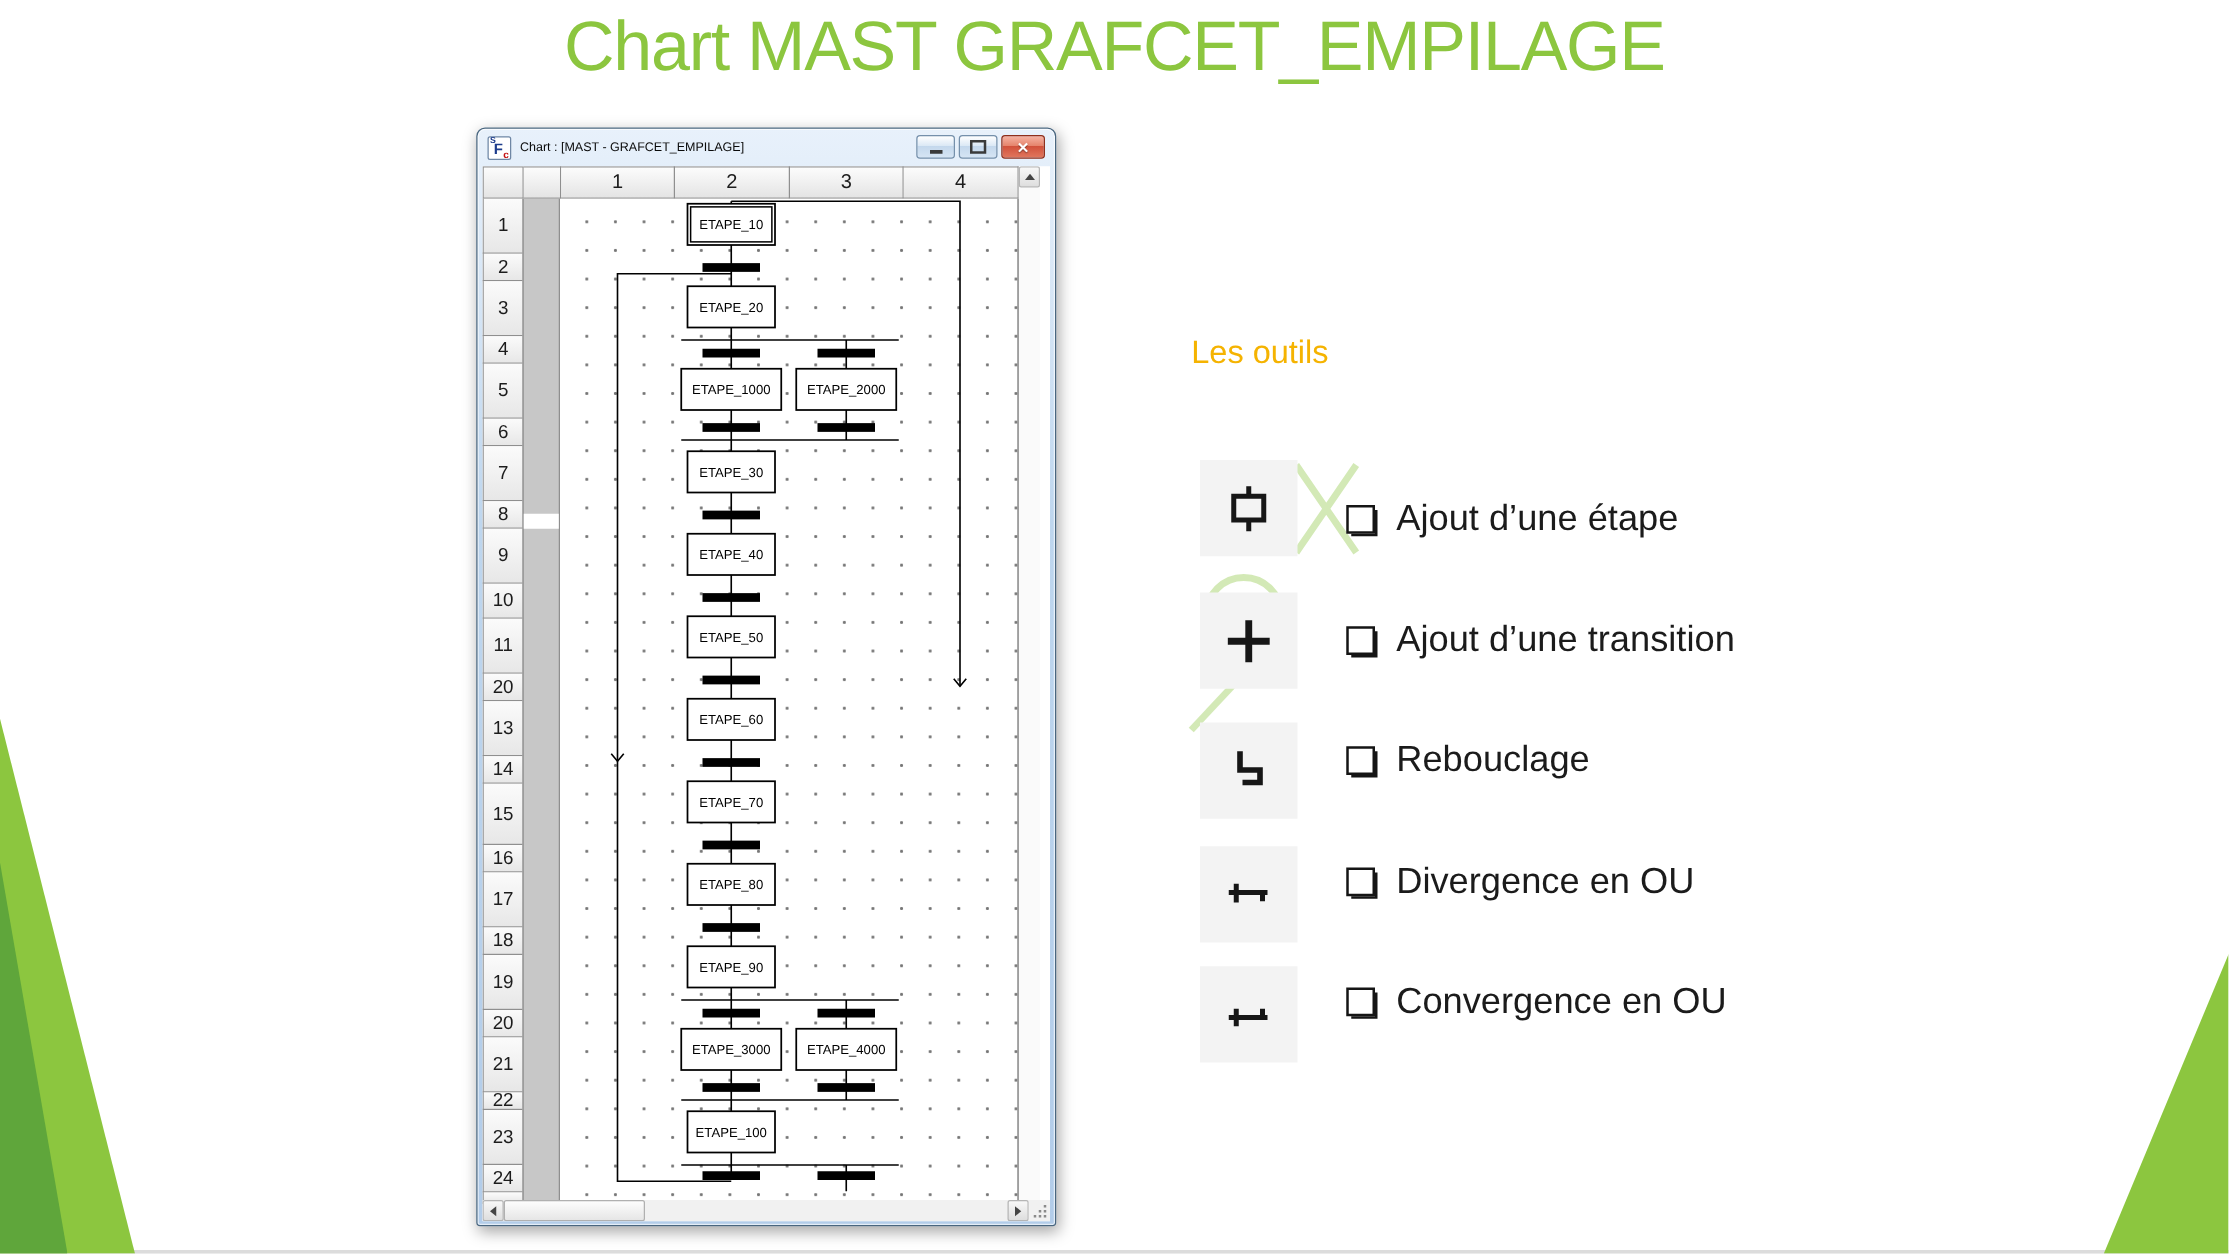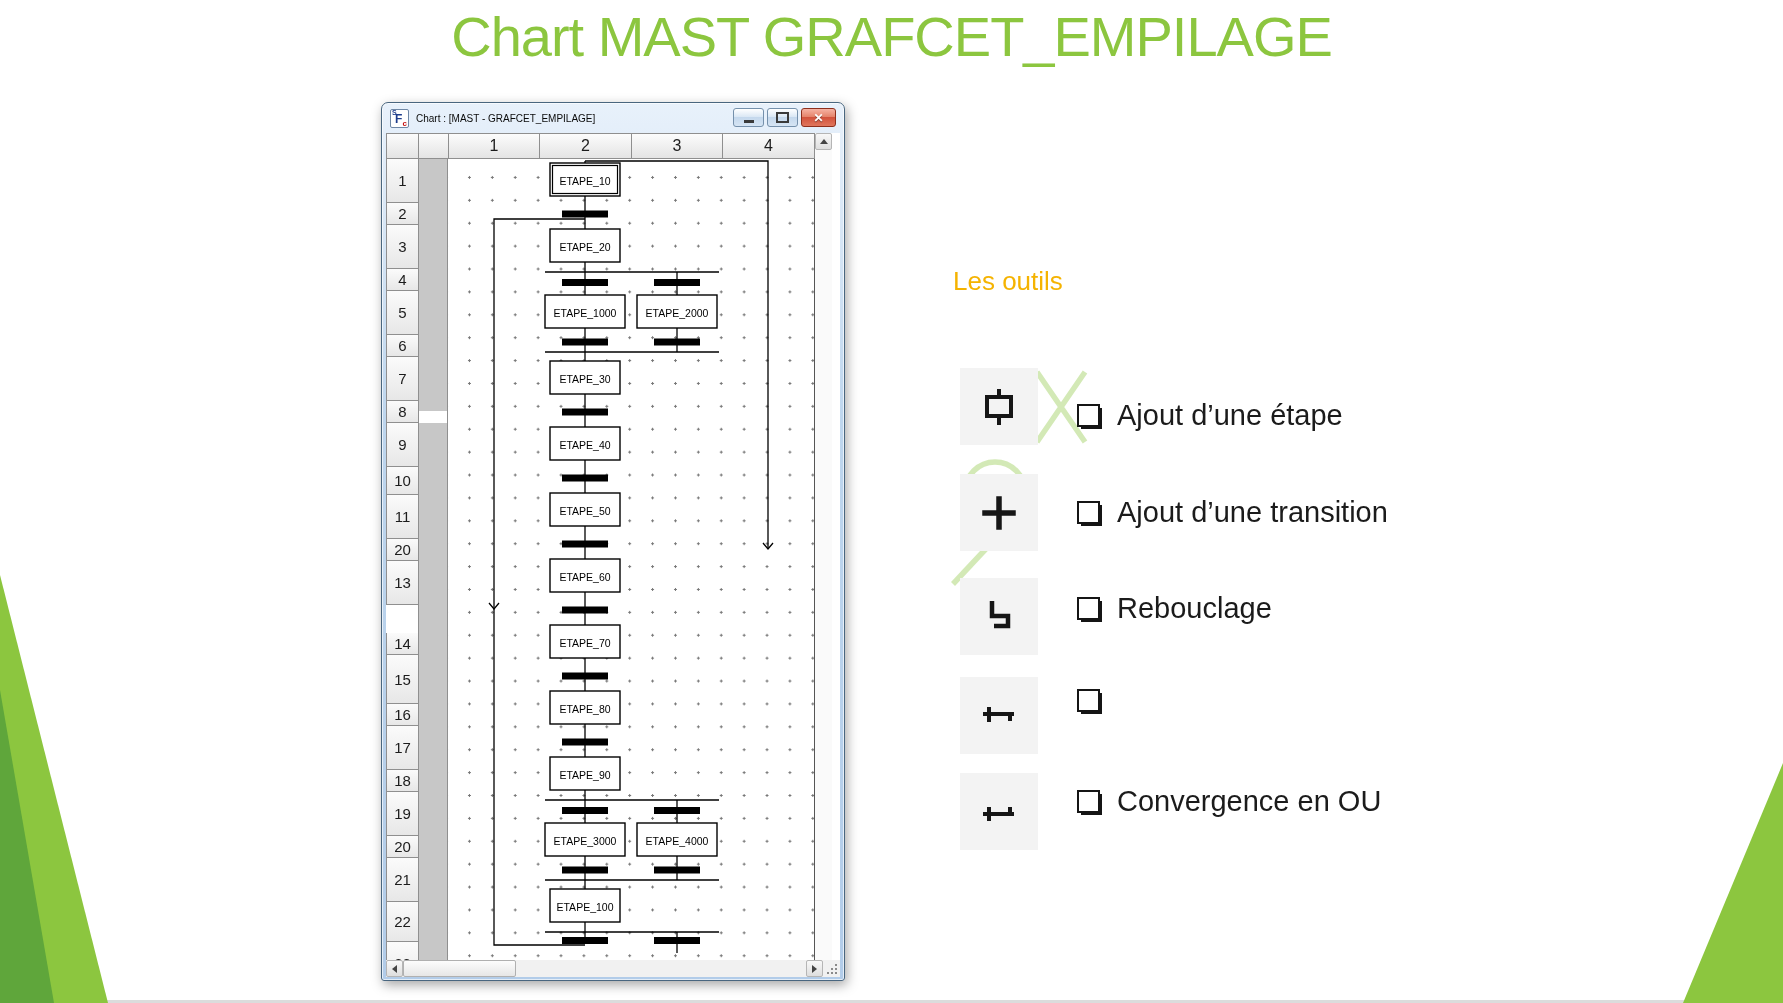--- a/index.html
+++ b/index.html
@@ -131,29 +131,29 @@
         <div class="rhcell" style="height: 22px;">4</div>
         <div class="rhcell" style="height: 44px;">5</div>
         <div class="rhcell" style="height: 22px;">6</div>
         <div class="rhcell" style="height: 44px;">7</div>
         <div class="rhcell" style="height: 22px;">8</div>
         <div class="rhcell" style="height: 44px;">9</div>
         <div class="rhcell" style="height: 28px;">10</div>
         <div class="rhcell" style="height: 44px;">11</div>
         <div class="rhcell" style="height: 22px;">20</div>
         <div class="rhcell" style="height: 44px;">13</div>
-        <div class="rhcell" style="height: 22px; margin-top: 28px;">14</div>
+        <div class="rhcell" style="height: 22px;">14</div>
         <div class="rhcell" style="height: 49px;">15</div>
         <div class="rhcell" style="height: 22px;">16</div>
         <div class="rhcell" style="height: 44px;">17</div>
         <div class="rhcell" style="height: 22px;">18</div>
         <div class="rhcell" style="height: 44px;">19</div>
         <div class="rhcell" style="height: 22px;">20</div>
         <div class="rhcell" style="height: 44px;">21</div>
-        <div class="rhcell" style="height: 40px;">22</div>
+        <div class="rhcell" style="height: 14px;">22</div>
         <div class="rhcell" style="height: 44px;">23</div>
         <div class="rhcell" style="height: 22px;">24</div>
         <div class="rhcell" style="height: 9px;"></div>
       </div>
     <div class="margin-col">
       <div class="page-gap"></div>
     </div>
     <div class="content">
       <svg width="366" height="801" viewBox="0 0 366 801">
           <path stroke="#000" stroke-width="1.3" fill="none" d="M137 60 H46 V786 H137"></path>
@@ -274,20 +274,21 @@
   <span class="tool-label">Rebouclage</span>
 </div>
 
 <div class="tool-tile" style="top:677px;">
   <svg width="44" height="44" viewBox="0 0 44 44" stroke-width="4">
       <path d="M6 20 H37 M12 13 V28 M33 20 V27"></path>
     </svg>
 </div>
 <div class="tool-text" style="top:689px;">
   <span class="bullet"></span>
+  <span class="tool-label">Divergence en OU</span>
 </div>
 
 <div class="tool-tile" style="top:773px;">
   <svg width="44" height="44" viewBox="0 0 44 44" stroke-width="4">
       <path d="M6 24 H37 M12 17 V31 M33 17 V24"></path>
     </svg>
 </div>
 <div class="tool-text" style="top:785px;">
   <span class="bullet"></span>
   <span class="tool-label">Convergence en OU</span>

